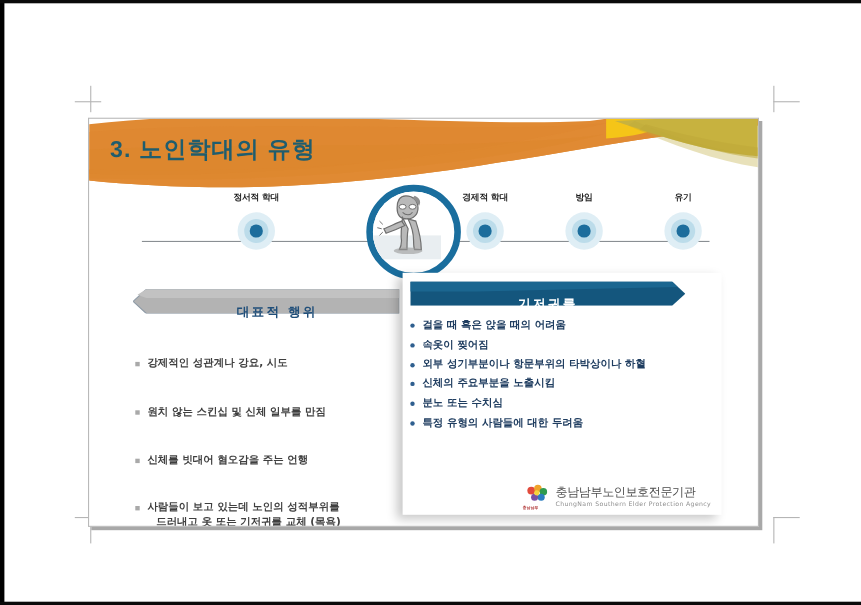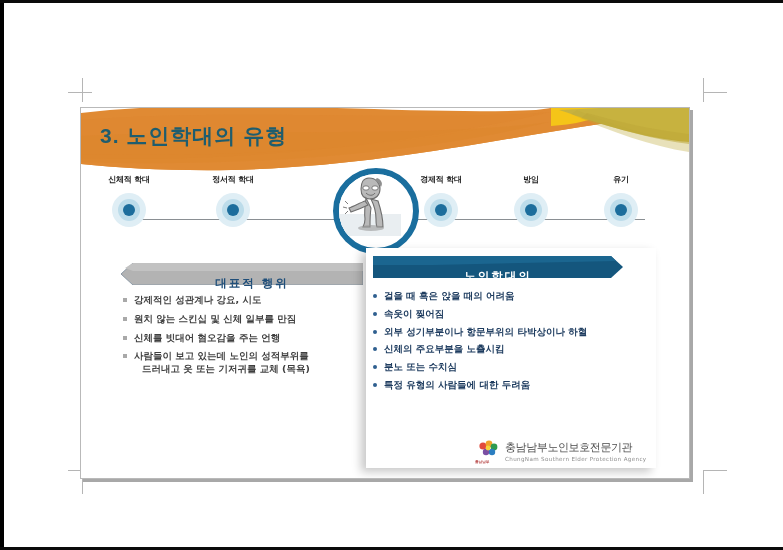--- a/index.html
+++ b/index.html
@@ -85,21 +85,21 @@
     background:#ffffff;
     box-shadow:-5px 4px 9px rgba(0,0,0,0.22);
   }
   #right-panel{position:absolute;left:5px;top:42px;width:262px;}
 
   ul.blist{list-style:none;margin:0;padding:0;}
   ul.blist li{
     position:relative;padding-left:13px;margin-bottom:6px;
     font-size:9.5px;line-height:1.35;font-weight:bold;
   }
-  #left-panel ul.blist li{color:#3f3f3f;}
+  #left-panel ul.blist li{color:#3f3f3f;margin-top:31px;}
   #left-panel ul.blist li:before{
     content:"";position:absolute;left:2px;top:4px;width:4px;height:4px;
     background:#a9a9a9;
   }
   #right-panel ul.blist li{color:#1f3d60;margin-bottom:5px;}
   #right-panel ul.blist li:before{
     content:"";position:absolute;left:2px;top:4px;width:4px;height:4px;
     border-radius:50%;background:#2f5f8f;
   }
   .sub-line{display:block;padding-left:8px;}
@@ -155,28 +155,20 @@
       <path d="M500,10 C540,22 575,32 608,36 L608,26 C572,22 538,14 506,5 Z" fill="#bda838" opacity="0.55"></path>
       <path d="M490,6 C530,24 570,38 608,44 L608,34 C566,28 528,16 496,2 Z" fill="#bda838" opacity="0.35"></path>
     </svg>
   </div>
 
   <div id="slide-title">3. 노인학대의 유형</div>
 
   <div id="timeline">
     <div id="timeline-line"></div>
 
-    <div class="tl-node" style="left:48px;">
-      <div class="tl-label">신체적 학대</div>
-      <div class="tl-dotwrap">
-        <div class="tl-halo2"></div>
-        <div class="tl-halo1"></div>
-        <div class="tl-dot"></div>
-      </div>
-    </div>
 
     <div class="tl-node" style="left:152px;">
       <div class="tl-label">정서적 학대</div>
       <div class="tl-dotwrap">
         <div class="tl-halo2"></div>
         <div class="tl-halo1"></div>
         <div class="tl-dot"></div>
       </div>
     </div>
 
@@ -250,21 +242,21 @@
       </li>
     </ul>
   </div>
 
   <div id="right-card">
     <div class="banner-wrap" id="right-banner" style="left:7px;top:8px;">
       <svg width="250" height="22" viewBox="0 0 250 22" style="position:absolute;left:0;top:0;">
         <polygon points="0,0 238,0 250,11 238,22 0,22" fill="#14567d"></polygon>
         <polygon points="0,0 238,0 243,5 60,9 0,9" fill="#1b6690"></polygon>
       </svg>
-      <div class="banner-txt">노인학대의</div>
+      <div class="banner-txt">기저귀를</div>
     </div>
 
     <div id="right-panel">
       <ul class="blist">
         <li><span>걸을 때 혹은 앉을 때의 어려움</span></li>
         <li><span>속옷이 찢어짐</span></li>
         <li><span>외부 성기부분이나 항문부위의 타박상이나 하혈</span></li>
         <li><span>신체의 주요부분을 노출시킴</span></li>
         <li><span>분노 또는 수치심</span></li>
         <li><span>특정 유형의 사람들에 대한 두려움</span></li>

